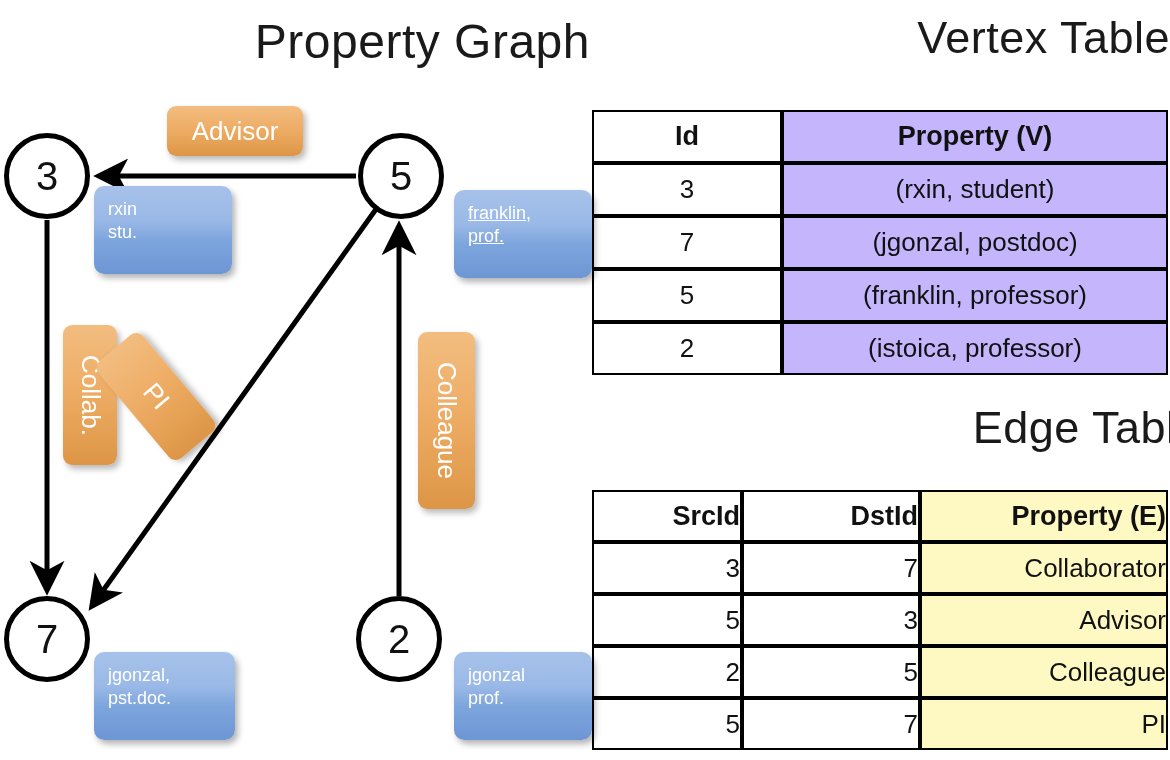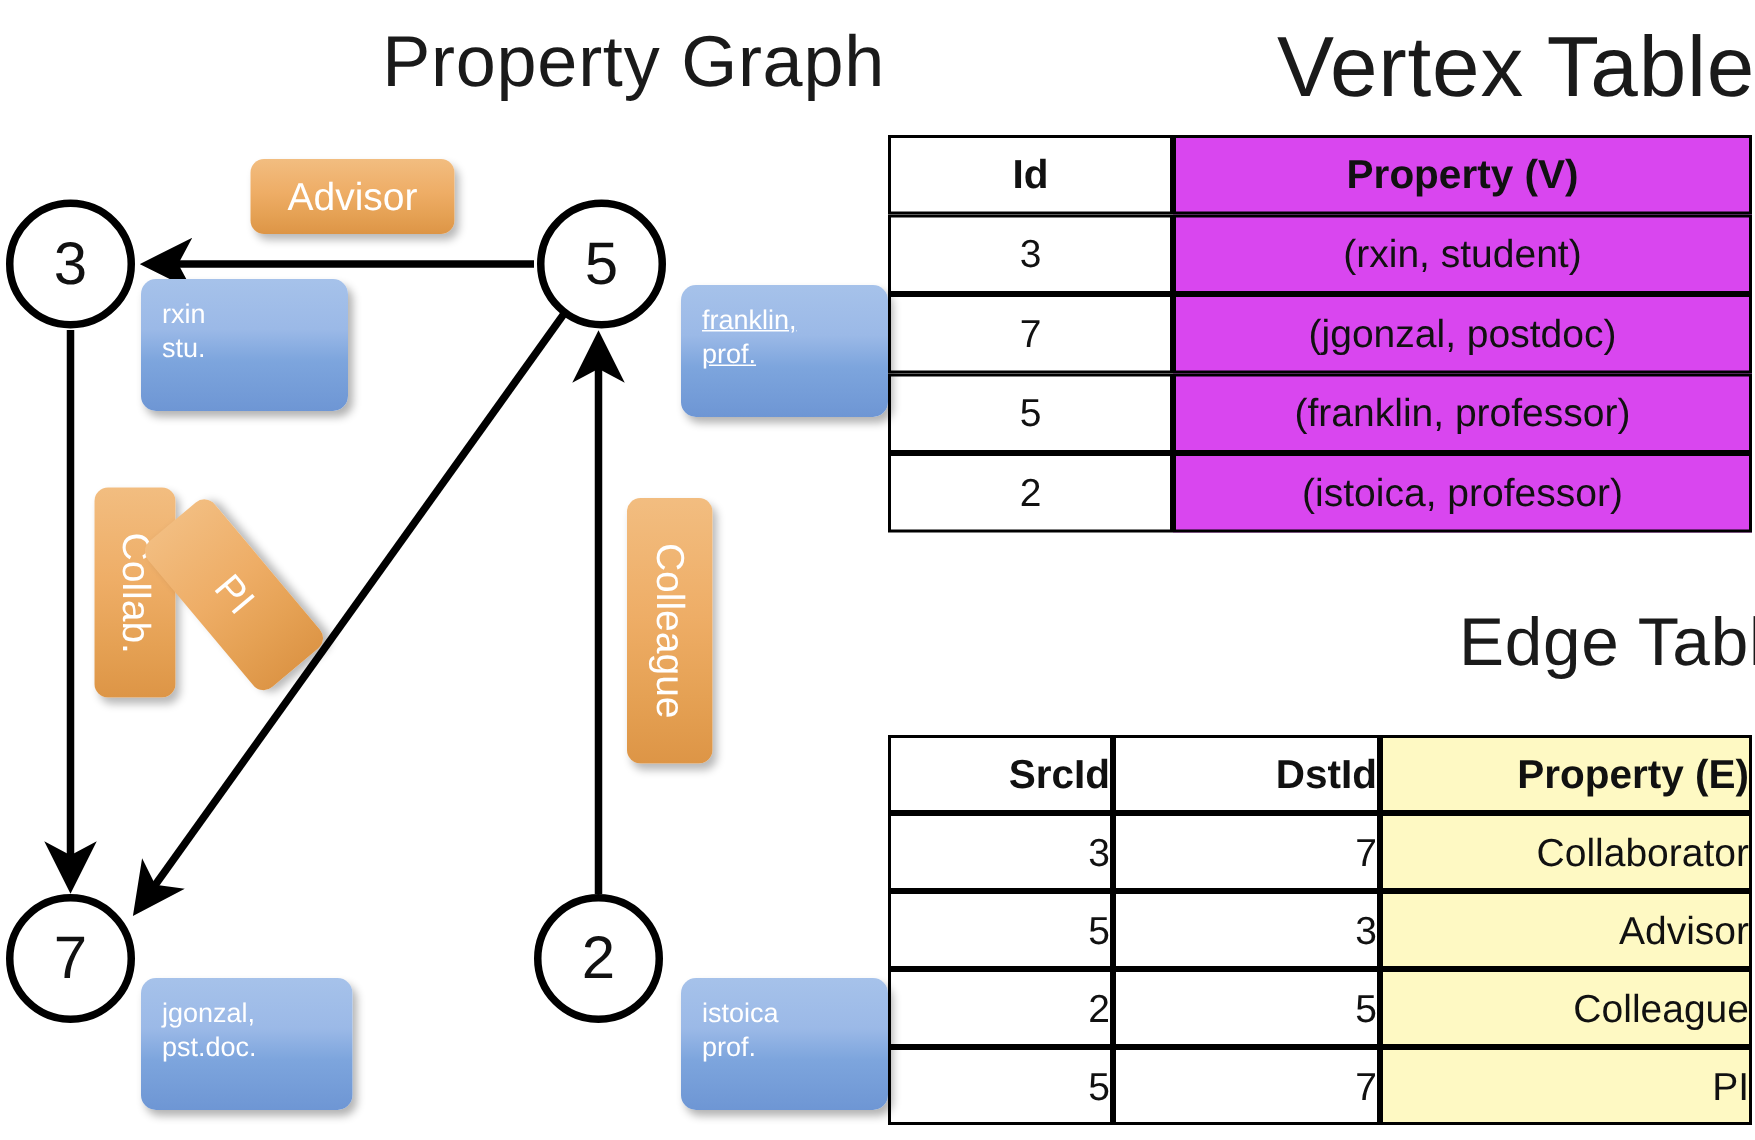--- a/index.html
+++ b/index.html
@@ -26,21 +26,21 @@
     letter-spacing: 0.5px;
     white-space: nowrap;
     text-align: right;
   }
   #pg-title {
     left: 0; top: 14px; width: 590px;
     font-size: 48px;
   }
   #vt-title {
     left: 585px; top: 12px; width: 585px;
-    font-size: 57px;
+    font-size: 45px;
   }
   #et-title {
     left: 617px; top: 402px; width: 585px;
     font-size: 45px;
   }
 
   
   #graph-canvas {
     position: absolute;
     left: 0; top: 0;
@@ -150,24 +150,24 @@
     color: #111111;
     padding: 0;
     height: 53px;
     box-sizing: border-box;
   }
   .data-table th {
     font-weight: 700;
     font-size: 27px;
   }
   .cell-plain { background: #ffffff; }
-  .cell-blue  { background: #d946ef; }
+  .cell-blue  { background: #c4b5fd; }
   .cell-orange{ background: #fef9c3; }
 
-  #vertex-table { left: 592px; top: 90px; width: 576px; }
+  #vertex-table { left: 592px; top: 110px; width: 576px; }
   #vertex-table col.c-id   { width: 190px; }
   #vertex-table col.c-prop { width: 386px; }
 
   #edge-table { left: 592px; top: 490px; width: 576px; }
   #edge-table col.c-src { width: 150px; }
   #edge-table col.c-dst { width: 178px; }
   #edge-table col.c-pe  { width: 248px; }
   #edge-table td, #edge-table th { height: 52px; text-align: right; }
 </style>
 </head>
@@ -212,21 +212,21 @@
   </div>
   <div class="prop-box" id="box-franklin">
     <div>franklin,</div>
     <div>prof.</div>
   </div>
   <div class="prop-box" id="box-jgonzal">
     <div>jgonzal,</div>
     <div>pst.doc.</div>
   </div>
   <div class="prop-box" id="box-istoica">
-    <div>istoica</div>
+    <div>jgonzal</div>
     <div>prof.</div>
   </div>
 
   <div class="edge-label" id="label-advisor">
     <span>Advisor</span>
   </div>
   <div class="edge-label" id="label-collab">
     <span class="rot">Collab.</span>
   </div>
   <div class="edge-label" id="label-pi">

